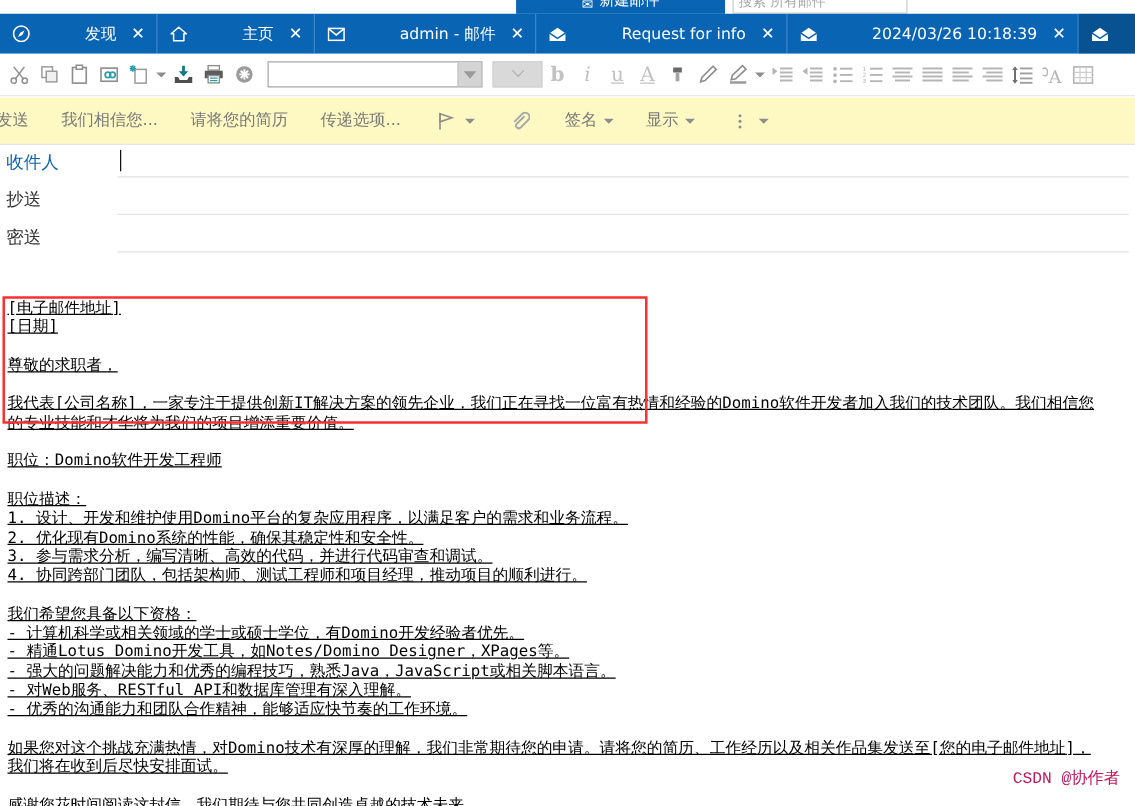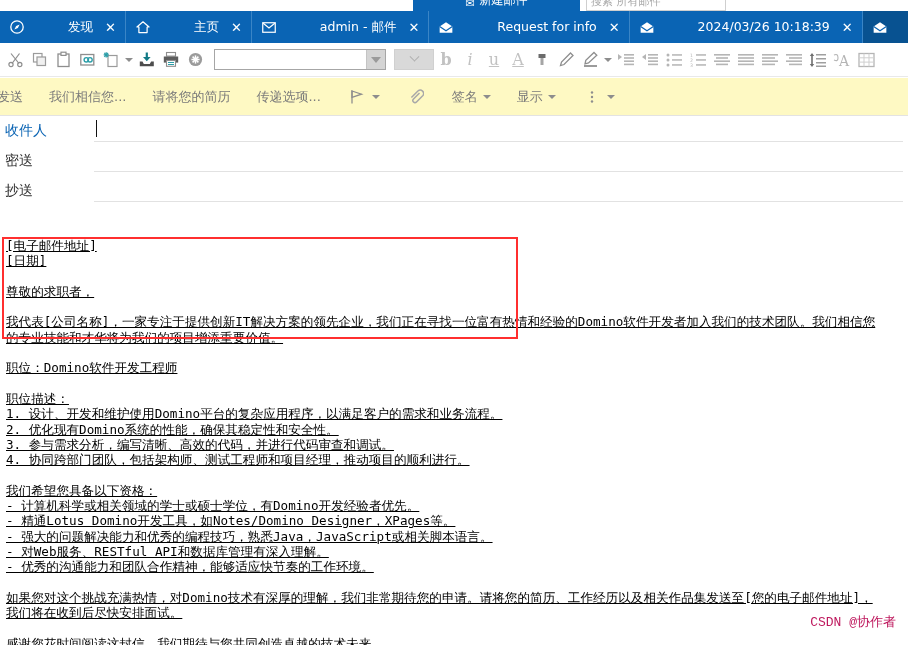--- a/index.html
+++ b/index.html
@@ -643,27 +643,27 @@
     </div>
 
   <div class="fields" id="fields">
       <div class="field-row">
         <div class="field-label to">收件人</div>
         <div class="field-input">
           <span class="caret-bar"></span>
         </div>
       </div>
       <div class="field-row">
+        <div class="field-label">抄送</div>
+        <div class="field-input"></div>
+      </div>
+      <div class="field-row">
         <div class="field-label">密送</div>
         <div class="field-input"></div>
       </div>
-      <div class="field-row">
-        <div class="field-label">抄送</div>
-        <div class="field-input"></div>
-      </div>
       <div class="field-row subject">
         <div class="field-input"></div>
       </div>
     </div>
 
   <div class="body-area" id="body-area"><div class="body-line">[电子邮件地址]</div><div class="body-line">[日期]</div><div class="blank-line"></div><div class="body-line">尊敬的求职者，</div><div class="blank-line"></div><div class="body-line">我代表[公司名称]，一家专注于提供创新IT解决方案的领先企业，我们正在寻找一位富有热情和经验的Domino软件开发者加入我们的技术团队。我们相信您</div><div class="body-line">的专业技能和才华将为我们的项目增添重要价值。</div><div class="blank-line"></div><div class="body-line">职位：Domino软件开发工程师</div><div class="blank-line"></div><div class="body-line">职位描述：</div><div class="body-line">1. 设计、开发和维护使用Domino平台的复杂应用程序，以满足客户的需求和业务流程。</div><div class="body-line">2. 优化现有Domino系统的性能，确保其稳定性和安全性。</div><div class="body-line">3. 参与需求分析，编写清晰、高效的代码，并进行代码审查和调试。</div><div class="body-line">4. 协同跨部门团队，包括架构师、测试工程师和项目经理，推动项目的顺利进行。</div><div class="blank-line"></div><div class="body-line">我们希望您具备以下资格：</div><div class="body-line">- 计算机科学或相关领域的学士或硕士学位，有Domino开发经验者优先。</div><div class="body-line">- 精通Lotus Domino开发工具，如Notes/Domino Designer，XPages等。</div><div class="body-line">- 强大的问题解决能力和优秀的编程技巧，熟悉Java，JavaScript或相关脚本语言。</div><div class="body-line">- 对Web服务、RESTful API和数据库管理有深入理解。</div><div class="body-line">- 优秀的沟通能力和团队合作精神，能够适应快节奏的工作环境。</div><div class="blank-line"></div><div class="body-line">如果您对这个挑战充满热情，对Domino技术有深厚的理解，我们非常期待您的申请。请将您的简历、工作经历以及相关作品集发送至[您的电子邮件地址]，</div><div class="body-line">我们将在收到后尽快安排面试。</div><div class="blank-line"></div><div class="body-line">感谢您花时间阅读这封信，我们期待与您共同创造卓越的技术未来。</div></div>
 
   <div class="highlight-box"></div>
 
   <div class="watermark">CSDN @协作者</div>

